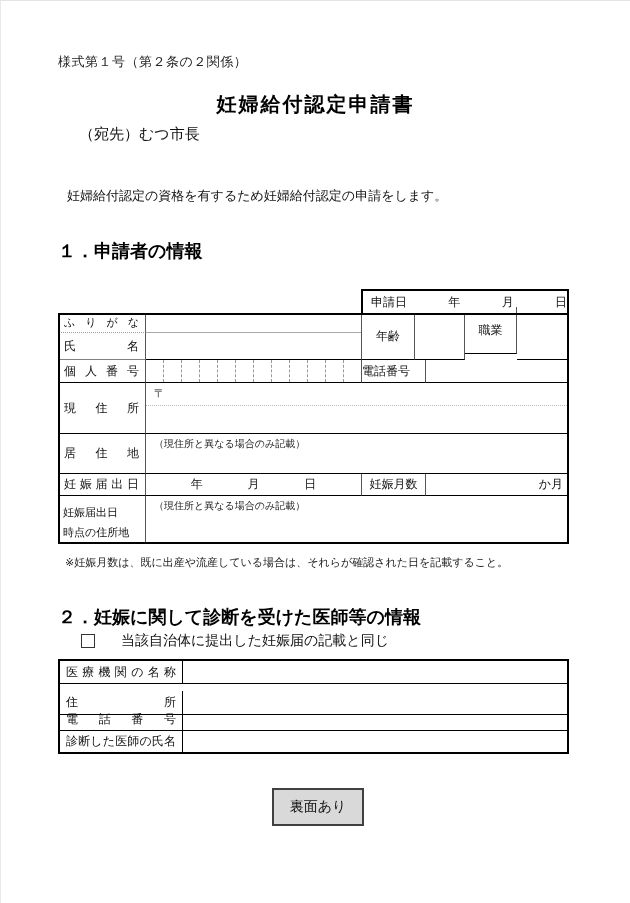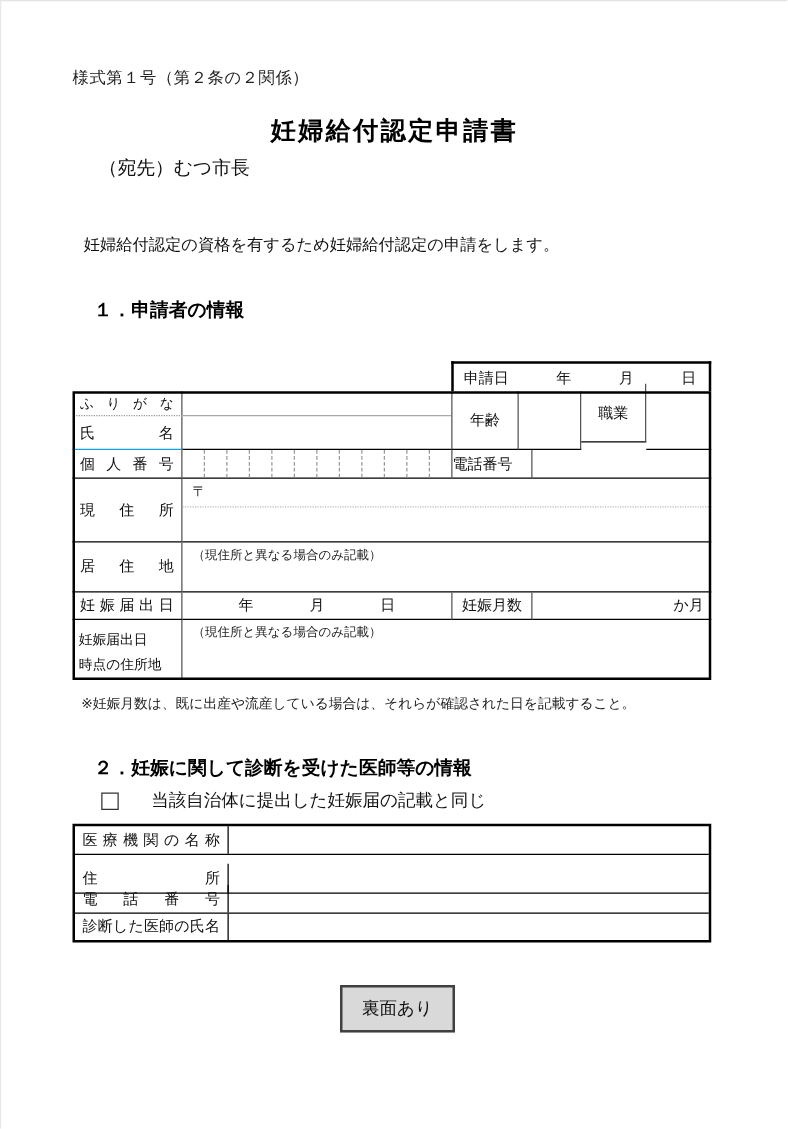--- a/index.html
+++ b/index.html
@@ -21,33 +21,33 @@
     font-family: "Liberation Serif", "DejaVu Serif", serif;
     font-size: 13px; letter-spacing: 0.5px; color: #222;
   }
   .doc-title {
     left: 0; top: 90px; width: 100%;
     text-align: center; font-weight: bold; font-size: 20px;
     letter-spacing: 2px; color: #000;
   }
   .addressee { left: 78px; top: 124px; font-size: 15px; }
   .declaration { left: 66px; top: 186px; font-size: 13px; }
-  .sec-heading { font-weight: bold; font-size: 15px; color: #000; margin-left: 17px; }
+  .sec-heading { font-weight: bold; font-size: 18px; color: #000; }
   .sec1 { left: 57px; top: 238px; }
   .sec2 { left: 57px; top: 604px; }
   .footnote { left: 64px; top: 554px; font-size: 11px; color: #222; }
 
   
   .t1 { left: 57px; top: 288px; width: 511px; height: 255px; }
   .t1 .cell { position: absolute; }
   .appdate {
     left: 303px; top: 0; width: 208px; height: 24px;
     border: 2px solid #000; border-bottom: none;
     display: flex; align-items: center; justify-content: space-between;
-    padding: 0 10px 0 8px; font-size: 12px; font-family: Liberation Mono, monospace;
+    padding: 0 0 0 8px; font-size: 12px; font-family: Liberation Mono, monospace;
   }
   .t1-frame {
     left: 0; top: 24px; width: 511px; height: 231px;
     border: 2px solid #000; pointer-events: none; z-index: 5;
   }
   .lbl { display: flex; align-items: center; padding: 0 6px; font-size: 12px; }
   .lbl > span { width: 100%; text-align: justify; text-align-last: justify; }
 
   .c-furigana-lbl { left:0; top:24px; width:88px; height:20px;
     border-right:1px solid #555; border-bottom:1px dotted #999; font-size:11px; }

